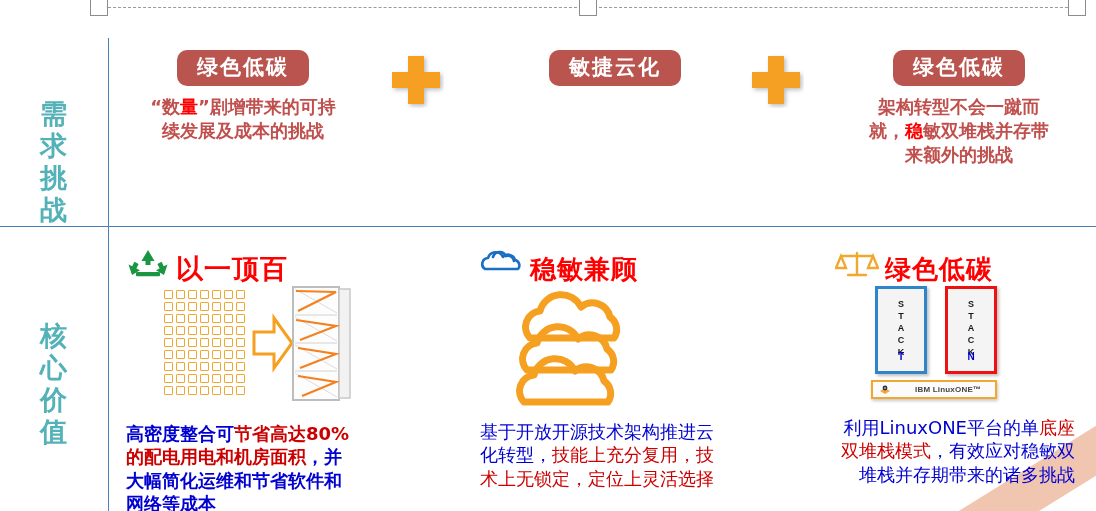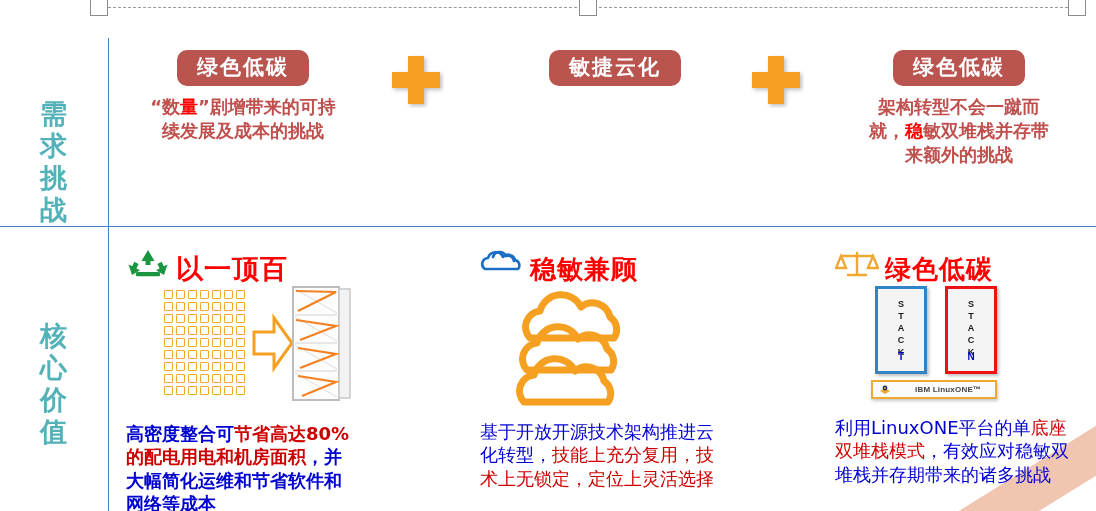--- a/index.html
+++ b/index.html
@@ -87,21 +87,21 @@
   #value-0 .val-art{margin-left:38px;}
   #value-1 .val-art{margin-left:22px;height:128px;}
   #value-2 .val-art{margin-left:26px;height:122px;}
 
   .val-desc{
     margin-top:12px;color:#0000d0;font-size:18px;line-height:1.30;
     font-family:"DejaVu Sans","Liberation Sans",sans-serif;
   }
   #value-0 .val-desc{margin-top:16px;font-weight:bold;}
   #value-1 .val-desc{margin-top:6px;}
-  #value-2 .val-desc{margin-top:8px;}
+  #value-2 .val-desc{margin-top:8px;text-align:right;}
   .val-desc em{font-style:normal;color:#cc0000;}
 
   
   .density{position:relative;width:190px;height:115px;}
   .dgrid{position:absolute;left:0;top:4px;display:grid;grid-template-columns:repeat(7,11px);
          grid-template-rows:repeat(9,11px);gap:1px;}
   .dgrid i{display:block;width:9px;height:9px;border:1.5px solid #f0a830;box-sizing:border-box;border-radius:1px;}
 
   
   .stacks{position:relative;width:170px;height:120px;}

